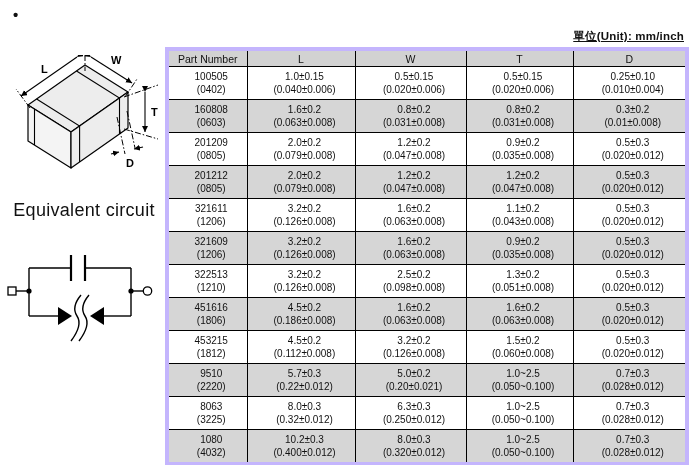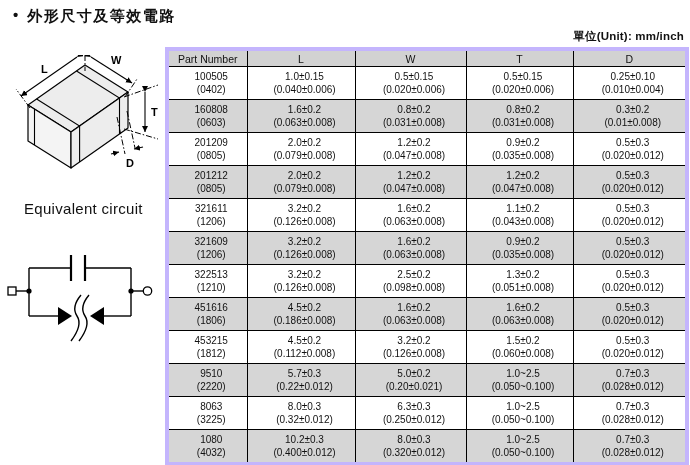--- a/index.html
+++ b/index.html
@@ -10,27 +10,27 @@
     -webkit-font-smoothing:antialiased;
   }
   .title-row{
     position:absolute;left:13px;top:7px;display:flex;align-items:baseline;gap:9px;
     white-space:nowrap;
   }
   .title-bullet{font-size:15px;font-weight:700;position:relative;top:-1px;}
   .title-zh{font-size:15px;font-weight:700;letter-spacing:1.5px;}
   .title-en{font-size:14px;font-weight:500;letter-spacing:.3px;}
   .unit-label{
-    position:absolute;top:29px;right:6px;font-size:11.5px;font-weight:700;letter-spacing:.2px;
+    position:absolute;top:29px;right:6px;font-size:11.5px;font-weight:700;letter-spacing:.2px;text-decoration:underline;
   }
   
   .chip-svg{position:absolute;left:10px;top:55px;}
   .equiv-label{
-    position:absolute;left:24px;top:200px;width:152px;
-    font-size:15px;letter-spacing:.3px;
+    position:absolute;left:8px;top:200px;width:152px;text-align:center;
+    font-size:18px;letter-spacing:.3px;
   }
   .circuit-svg{position:absolute;left:5px;top:250px;}
   
   .dim-table-wrap{position:absolute;left:165px;top:47px;}
   table.dim{
     border-collapse:collapse;table-layout:fixed;width:520px;
     border:4px solid #c4b5fd;
   }
   table.dim th, table.dim td{
     border:1px solid #000;text-align:center;vertical-align:middle;padding:0;
@@ -44,21 +44,20 @@
   .dd{stroke:#000;stroke-width:1;fill:none;stroke-dasharray:6 2 1.5 2;}
   .ln{stroke:#000;stroke-width:1.1;fill:none;}
   .ln2{stroke:#000;stroke-width:1.4;fill:none;}
   .dimlab{font-family:"Liberation Sans",sans-serif;font-weight:700;font-size:11px;fill:#000;}
 </style>
 </head>
 <body>
 
 <div class="title-row">
   <span class="title-bullet">•</span>
-  <span class="title-zh">外形尺寸及等效電路</span>
 </div>
 
 <div class="unit-label">單位(Unit): mm/inch</div>
 
 <svg class="chip-svg" width="152" height="142" viewBox="0 0 152 142" xmlns="http://www.w3.org/2000/svg">
   <defs>
     <marker id="ah" markerWidth="8" markerHeight="8" refX="6" refY="3" orient="auto" markerUnits="userSpaceOnUse">
       <path d="M0,0 L6,3 L0,6 Z" fill="#000"></path>
     </marker>
   </defs>

